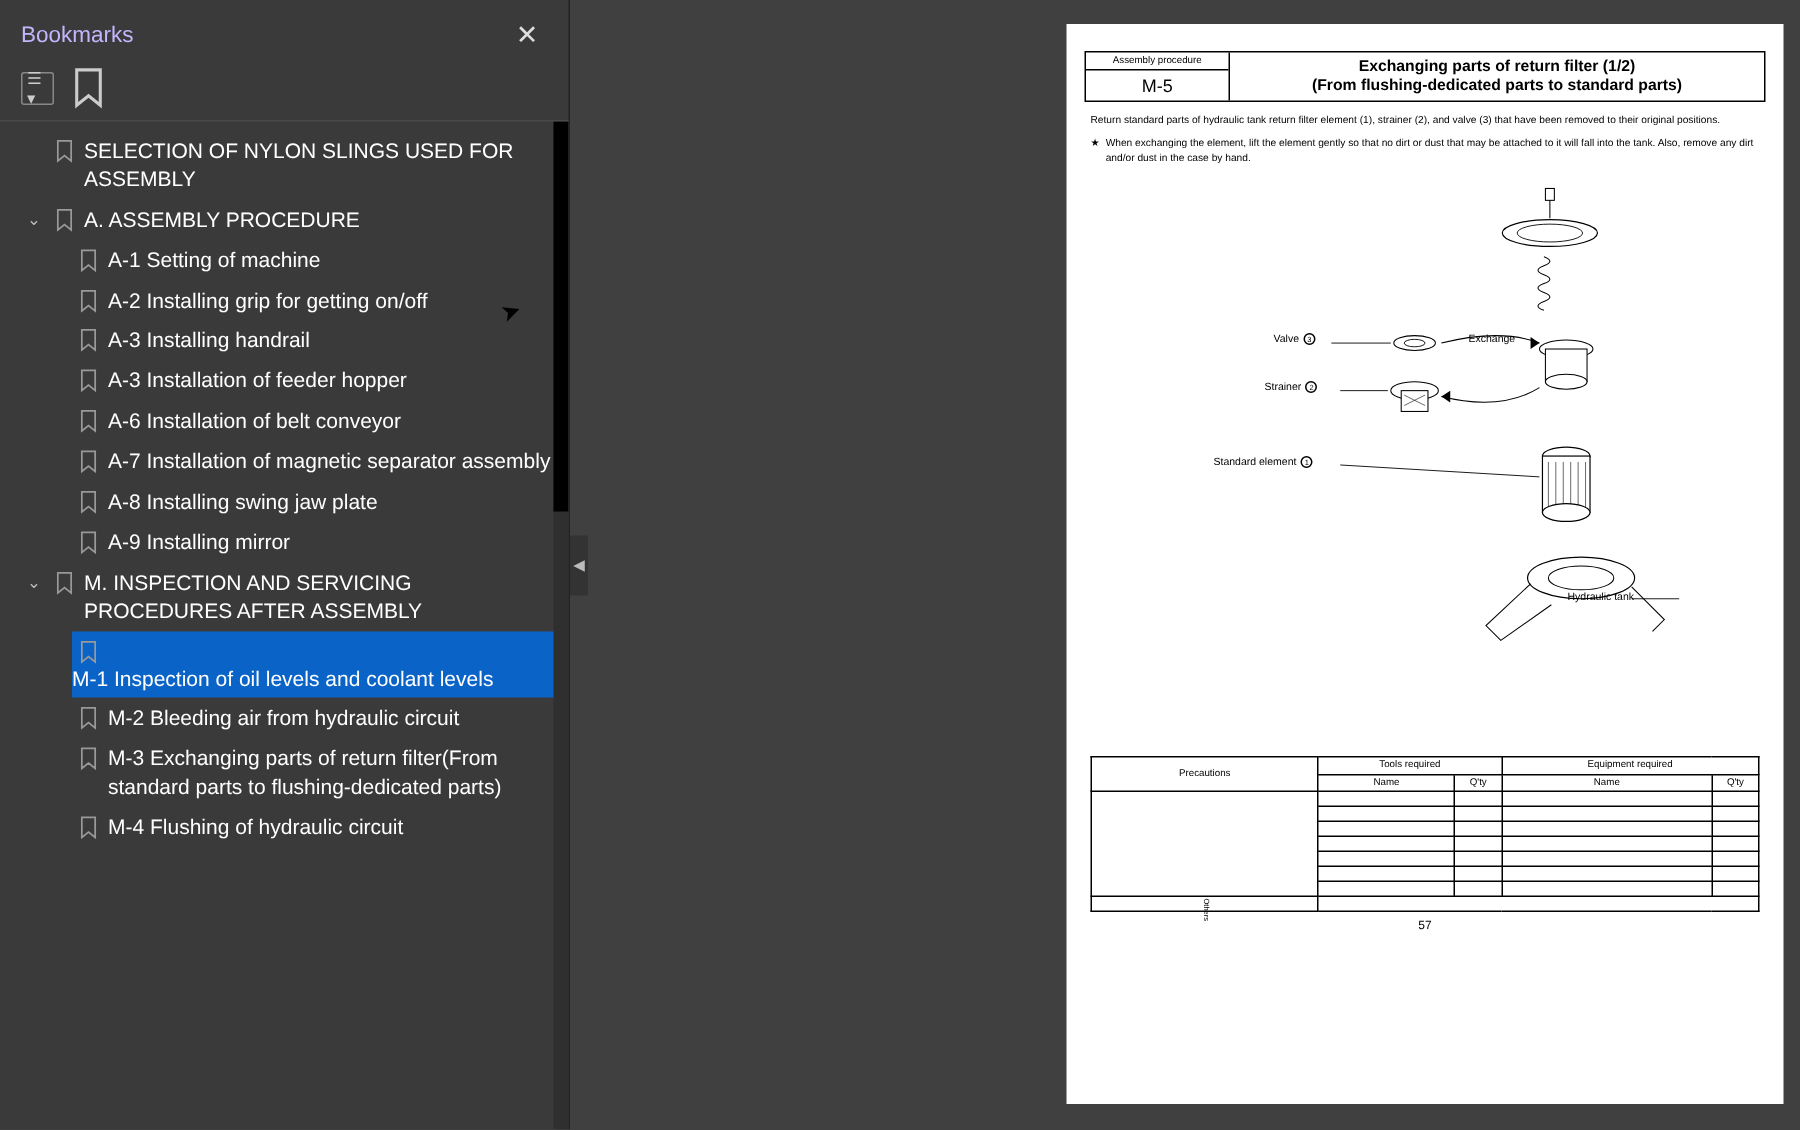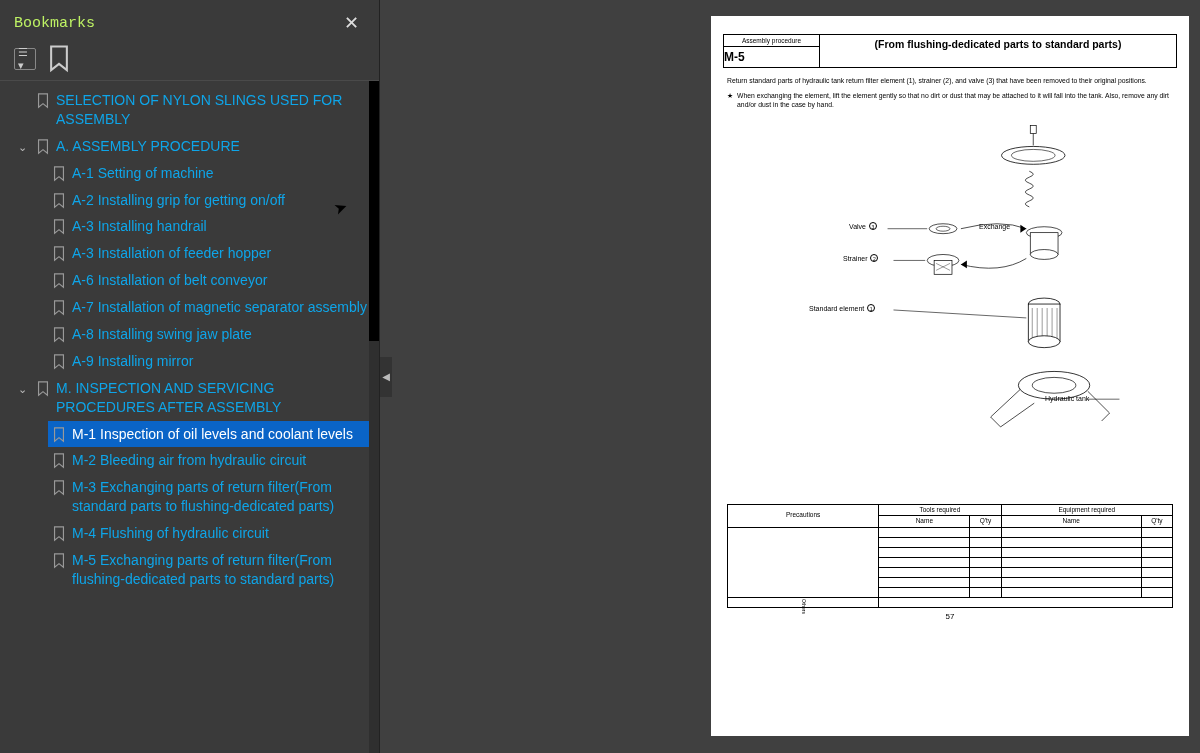--- a/index.html
+++ b/index.html
@@ -19,21 +19,21 @@
     flex-direction: column;
     border-right: 1px solid #222;
   }
   .sidebar-header {
     display: flex;
     align-items: center;
     justify-content: space-between;
     padding: 8px 12px 4px 14px;
     font-size: 15px;
   }
-  .sidebar-title { color: #bef264; font-family: Liberation Mono, monospace; }
+  .sidebar-title { color: #c4b5fd; }
   .close-btn { color: #ddd; font-size: 18px; cursor: pointer; padding: 4px 8px; }
   .sidebar-toolbar {
     display: flex;
     align-items: center;
     gap: 12px;
     padding: 6px 14px 10px 14px;
     border-bottom: 1px solid #4a4a4a;
   }
   .tool-icon {
     width: 22px; height: 22px;
@@ -70,36 +70,36 @@
   }
   .tree-item {
     display: flex;
     align-items: flex-start;
     padding: 4px 4px 4px 0;
     cursor: pointer;
     line-height: 1.35;
   }
   .tree-item.level-0 { padding-left: 8px; }
   .tree-item.level-1 { padding-left: 38px; }
-  .tree-item.level-1.selected { background: #0a64c7; color: #fff; margin-left:38px; padding-left:0; padding-right:6px; }
+  .tree-item.level-1.selected { background: #0a64c7; color: #fff; margin-left:38px; padding-left:0; padding-right:6px;flex-direction:column; }
   .expand-arrow {
     width: 14px;
     font-size: 11px;
     color: #bbb;
     flex-shrink: 0;
     margin-top: 3px;
   }
   .bookmark-ribbon {
     width: 14px;
     height: 16px;
     margin: 2px 6px 0 4px;
     flex-shrink: 0;
   }
   .bookmark-ribbon svg { width: 14px; height: 16px; }
-  .tree-item .label { flex: 1; color: #0ea5e9; }
+  .tree-item .label { flex: 1; color: #ffffff; }
   .tree-item.selected .label { color: #fff; }
   .collapse-handle {
     position: absolute;
     left: 380px;
     top: 50%;
     transform: translateY(-50%);
     width: 12px;
     height: 40px;
     background: #333;
     display: flex;
@@ -135,21 +135,21 @@
     border: 1px solid #000;
     margin-bottom: 8px;
   }
   .doc-header-left {
     width: 96px;
     border-right: 1px solid #000;
     display: flex;
     flex-direction: column;
   }
   .proc-label { font-size: 6.5px; text-align: center; padding: 2px 2px; border-bottom: 1px solid #000; }
-  .proc-code { font-size: 12px; font-weight: bold; text-align: left; padding: 3px 0 3px 0; }
+  .proc-code { font-size: 12px; font-weight: normal; text-align: center; padding: 3px 0 3px 0; }
   .doc-header-right {
     flex: 1;
     text-align: center;
     font-weight: bold;
     font-size: 10.5px;
     padding: 3px 4px;
     line-height: 1.25;
   }
   .doc-body { font-size: 6.8px; line-height: 1.35; padding: 0 4px; }
   .para1 { margin-bottom: 6px; }
@@ -293,39 +293,34 @@
             <path d="M2 1 h10 v15 l-5 -4 l-5 4 Z" fill="none" stroke="#999" stroke-width="1.3"></path>
           </svg></span>
         <span class="label">M-3  Exchanging parts of return filter(From standard parts to flushing-dedicated parts)</span>
       </div>
       <div class="tree-item level-1">
         <span class="bookmark-ribbon"><svg viewBox="0 0 14 18">
             <path d="M2 1 h10 v15 l-5 -4 l-5 4 Z" fill="none" stroke="#999" stroke-width="1.3"></path>
           </svg></span>
         <span class="label">M-4  Flushing of hydraulic circuit</span>
       </div>
-      <div class="tree-item level-1">
-        <span class="bookmark-ribbon"><svg viewBox="0 0 14 18">
-            <path d="M2 1 h10 v15 l-5 -4 l-5 4 Z" fill="none" stroke="#999" stroke-width="1.3"></path>
-          </svg></span>
-        <span class="label">M-5  Exchanging parts of return filter(From flushing-dedicated parts to standard parts)</span>
-      </div>
     </div>
 </div>
 
 <div class="collapse-handle">◀</div>
 
 <div class="content-area">
   <div class="page">
     <div class="doc-header">
       <div class="doc-header-left">
         <div class="proc-label">Assembly procedure</div>
         <div class="proc-code">M-5</div>
       </div>
       <div class="doc-header-right">
+        <div>Exchanging parts of return filter (1/2)</div>
         <div>(From flushing-dedicated parts to standard parts)</div>
       </div>
     </div>
     <div class="doc-body">
       <div class="para1">Return standard parts of hydraulic tank return filter element (1), strainer (2), and valve (3) that have been removed to their original positions.</div>
       <div class="star-note">
         <span>★</span>
         <span>When exchanging the element, lift the element gently so that no dirt or dust that may be attached to it will fall into the tank. Also, remove any dirt and/or dust in the case by hand.</span>
       </div>
       <div class="diagram-area">

